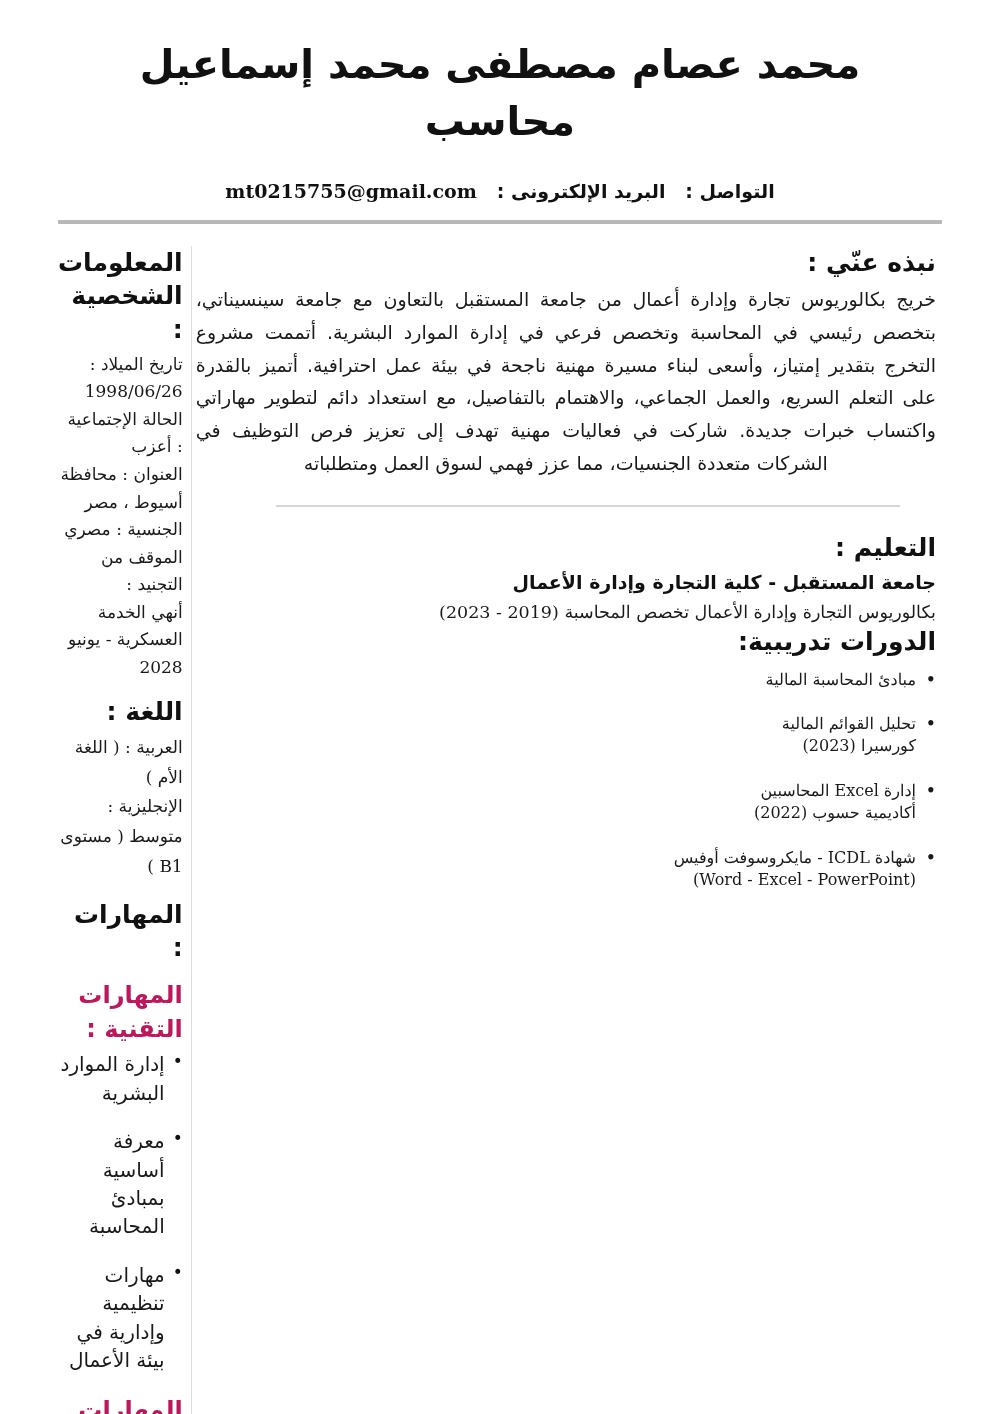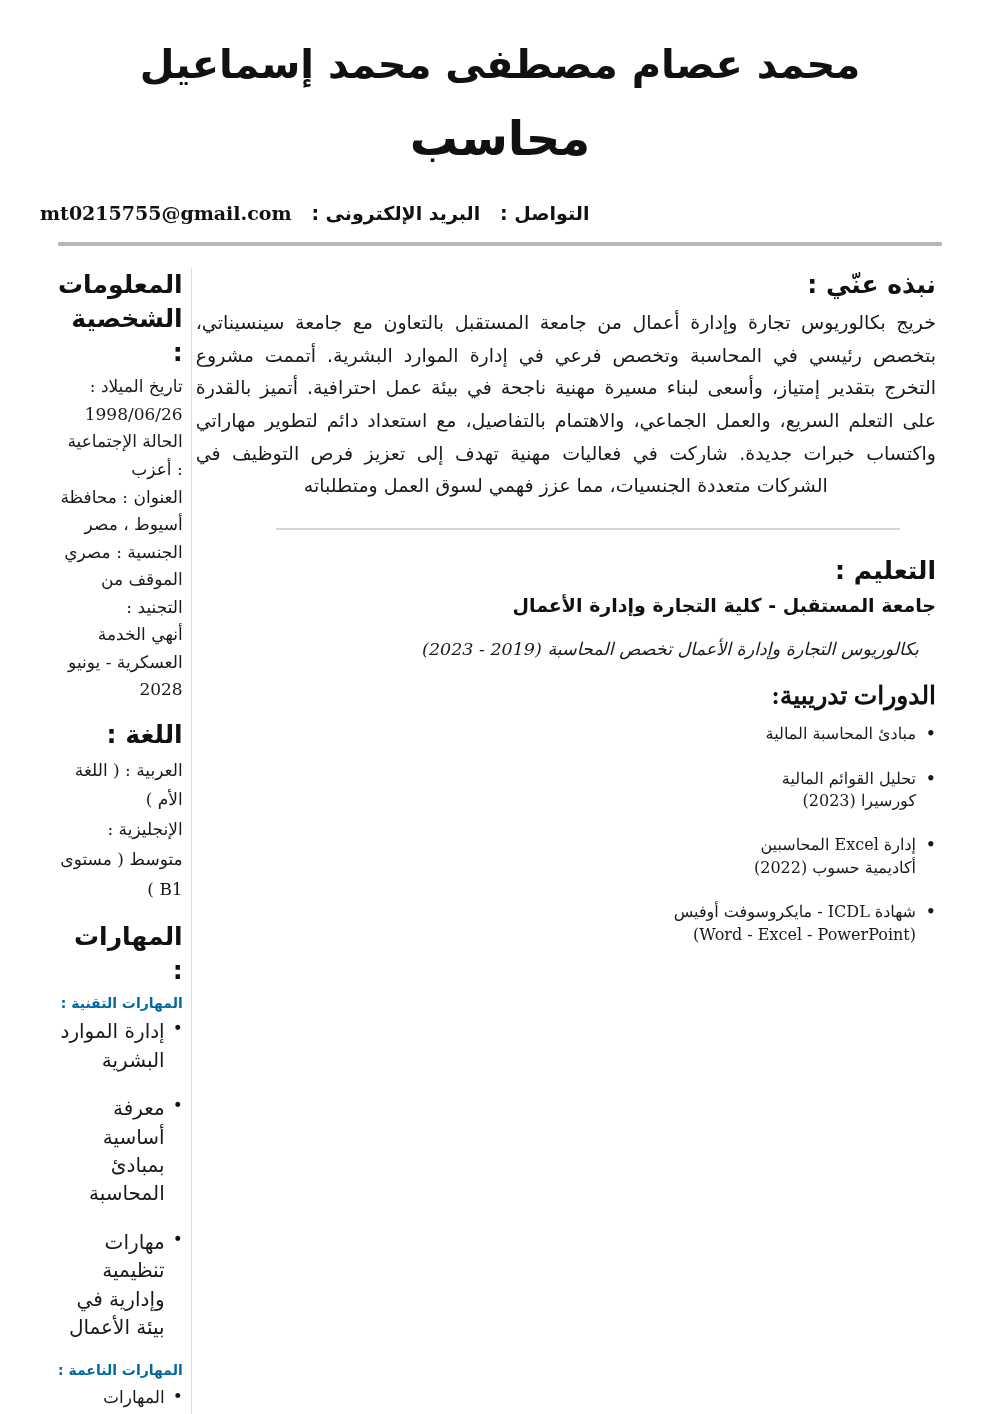--- a/index.html
+++ b/index.html
@@ -32,33 +32,33 @@
   .full-name {
     font-size: 40px;
     font-weight: 700;
     line-height: 1.32;
     letter-spacing: 0px;
     color: #111111;
     margin: 0 auto;
     max-width: 740px;
   }
   .job-title {
-    font-size: 48px;
+    font-size: 40px;
     font-weight: 700;
     line-height: 1.32;
     color: #111111;
-    margin: 16px;
+    margin: 4px;
   }
   .contact-line {
     margin-top: 32px;
     font-size: 19px;
     font-weight: 700;
     color: #111111;
     font-family: "DejaVu Serif", "Liberation Serif", serif;
-    text-align: left;
+    text-align: center;
     direction: rtl;
   }
   .contact-line .lbl {
     font-family: "DejaVu Sans", "Liberation Sans", sans-serif;
     font-weight: 700;
   }
   .contact-line .email {
     font-family: "DejaVu Serif", "Liberation Serif", serif;
     font-weight: 700;
     direction: ltr;
@@ -103,24 +103,24 @@
 
   
   h2.section-title {
     font-size: 25px;
     font-weight: 700;
     margin: 0 0 4px 0;
     color: #111111;
     line-height: 1.35;
   }
   h3.sub-title {
-    font-size: 14px;
-    font-weight: 700;
-    margin: 6px 0 4px 0;
-    color: #0369a1;
+    font-size: 24px;
+    font-weight: 700;
+    margin: 14px 0 4px 0;
+    color: #be185d;
     line-height: 1.4;
   }
 
   
   .info-line {
     font-family: "DejaVu Serif", "Liberation Serif", serif;
     font-size: 17px;
     line-height: 1.62;
     color: #1a1a1a;
     margin: 0;
@@ -187,27 +187,25 @@
     font-size: 19px;
     font-weight: 700;
     margin: 4px 0 2px 0;
     line-height: 1.45;
     color: #111;
   }
   .edu-detail {
     font-family: "DejaVu Serif", "Liberation Serif", serif;
     font-size: 17.5px;
     line-height: 1.5;
-    margin: 17px;
+    margin: 0;
     color: #1a1a1a;
-    font-style: italic;
   }
   .courses-heading {
     margin-top: 42px;
-    font-family: Liberation Serif, serif;
   }
   ul.courses {
     list-style: none;
     margin: 10px 0 0 0;
     padding: 0;
   }
   ul.courses > li {
     position: relative;
     padding-right: 20px;
     margin-bottom: 22px;

